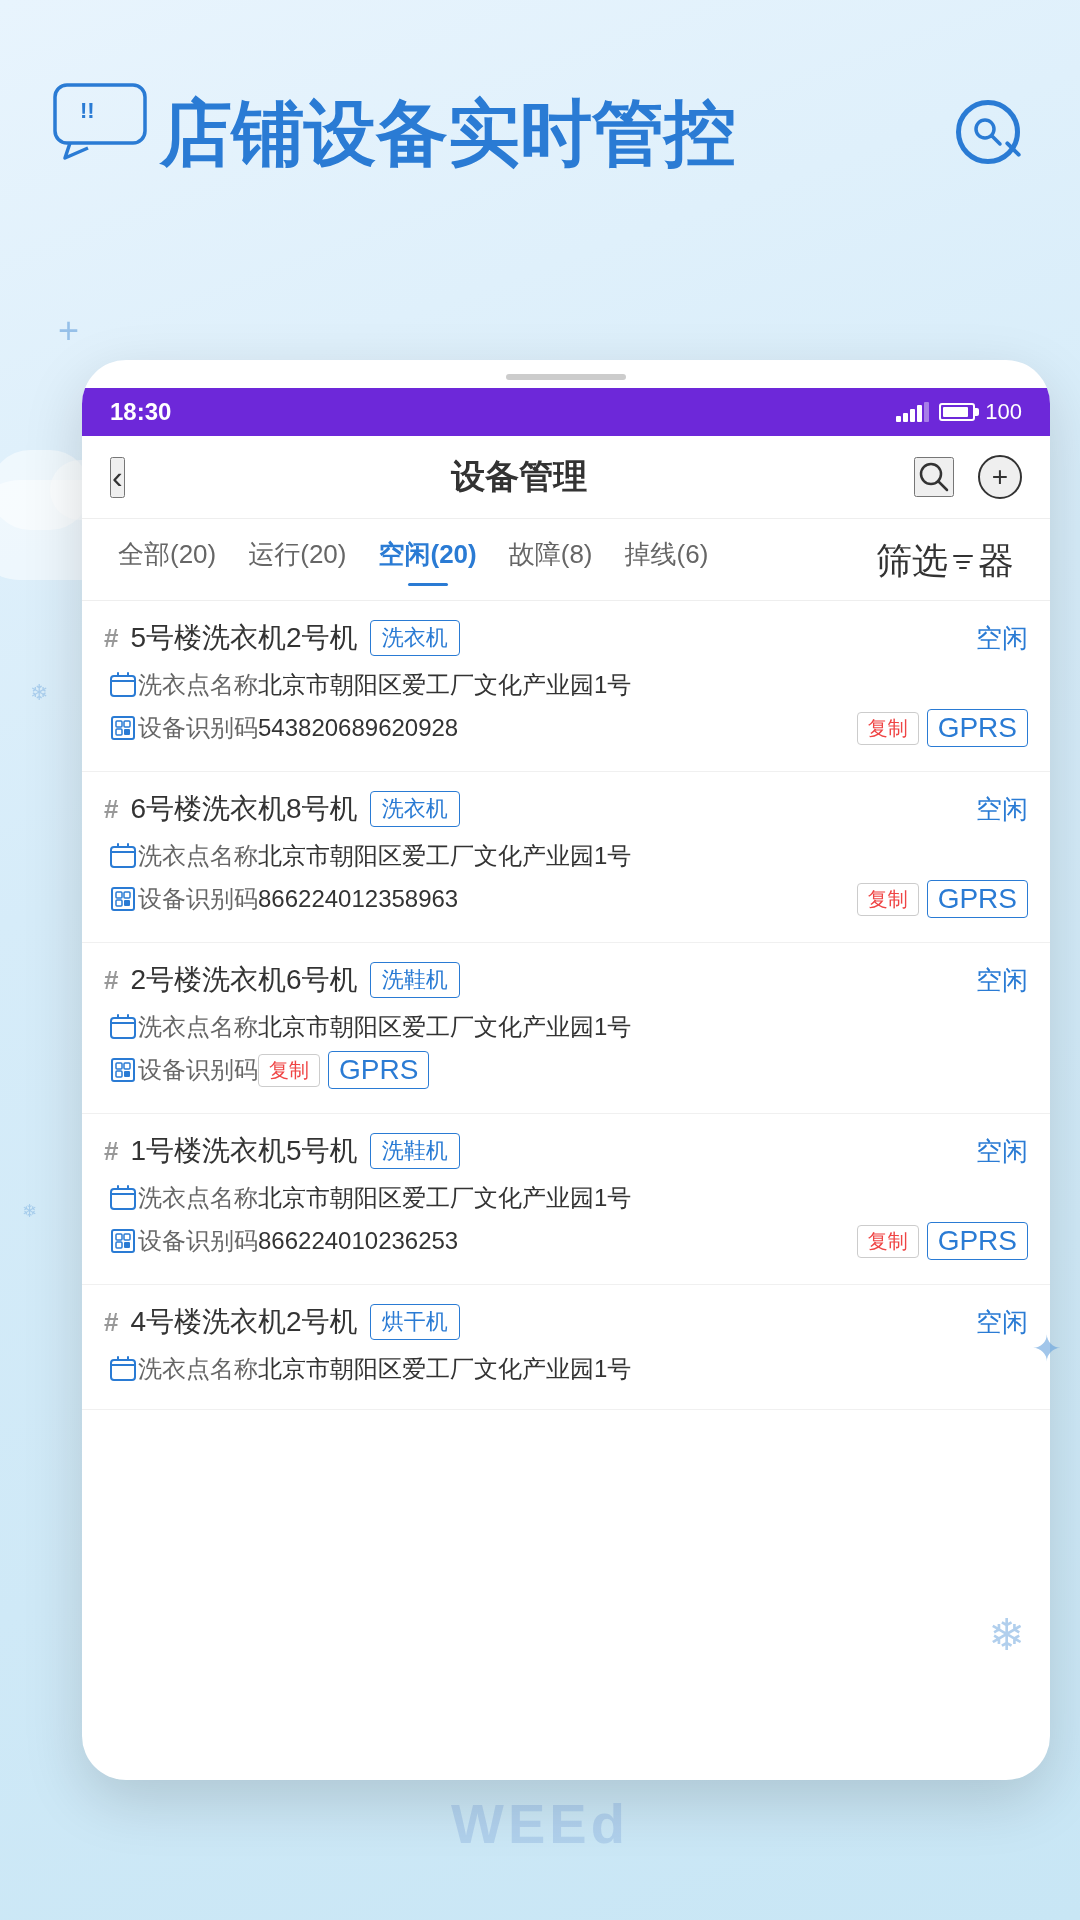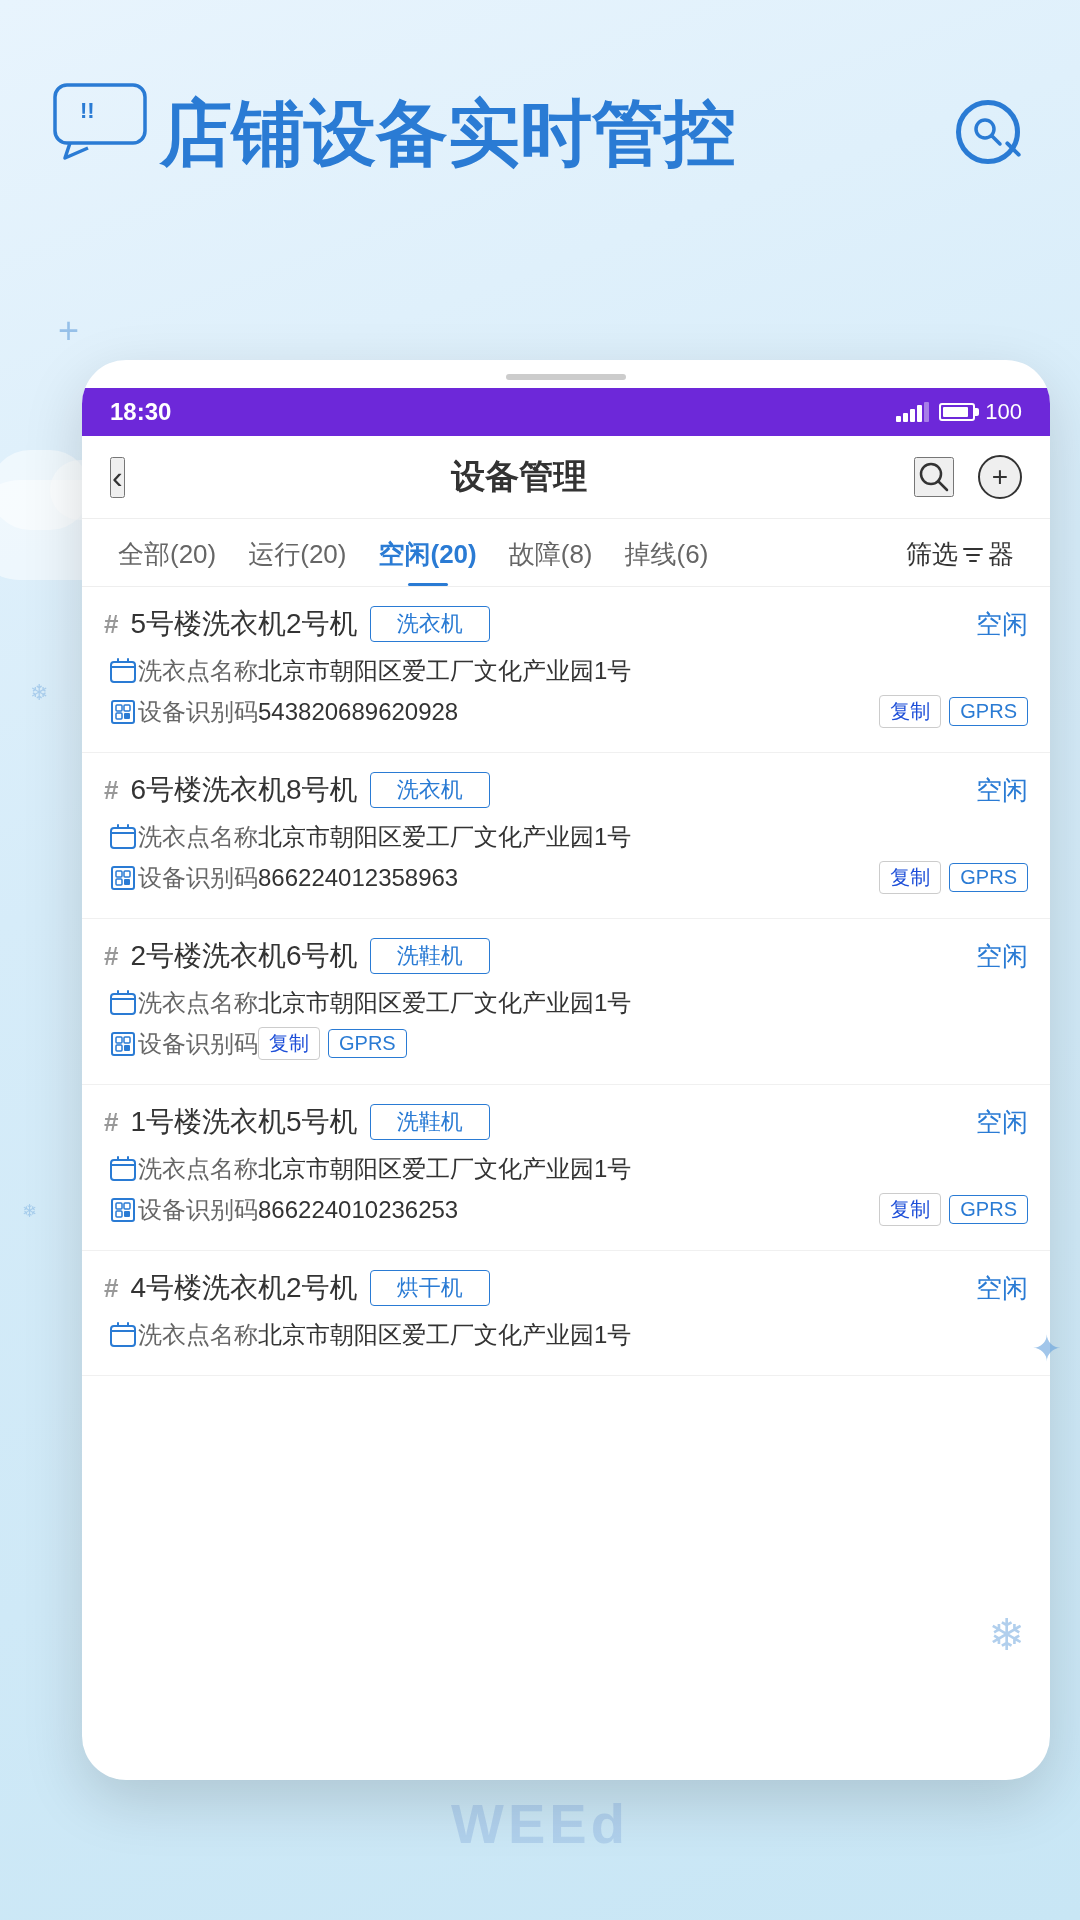--- a/index.html
+++ b/index.html
@@ -263,21 +263,21 @@
       transform: translateX(-50%);
       width: 40px;
       height: 3px;
       background: #2a7bd4;
       border-radius: 2px;
     }
 
     .tab-filter {
       margin-left: auto;
       padding: 18px 16px 14px;
-      font-size: 26px;
+      font-size: 36px;
       color: #333;
       display: flex;
       align-items: center;
       gap: 4px;
     }
 
     .device-list {
       overflow-y: auto;
       height: calc(100% - 210px);
     }
@@ -308,21 +308,21 @@
 
     .device-name {
       font-size: 28px;
       color: #333;
       font-weight: 500;
     }
 
     .device-type-badge {
       border: 1.5px solid #2a7bd4;
       border-radius: 4px;
-      padding: 2px 26px;
+      padding: 2px 11px;
       font-size: 22px;
       color: #2a7bd4;
     }
 
     .device-status {
       font-size: 26px;
       color: #2a7bd4;
     }
 
     .device-info-row {
@@ -352,29 +352,29 @@
       font-size: 24px;
       color: #333;
       flex: 1;
     }
 
     .copy-btn {
       border: 1px solid #ccc;
       border-radius: 4px;
       padding: 2px 10px;
       font-size: 20px;
-      color: #1d4ed8;
+      color: #ef4444;
       cursor: pointer;
     }
 
     .gprs-badge {
       border: 1.5px solid #2a7bd4;
       border-radius: 4px;
       padding: 2px 10px;
-      font-size: 20px;
+      font-size: 28px;
       color: #2a7bd4;
       margin-left: 8px;
     }
 
     
     .weed-watermark {
       position: absolute;
       bottom: 64px;
       left: 50%;
       transform: translateX(-50%);

